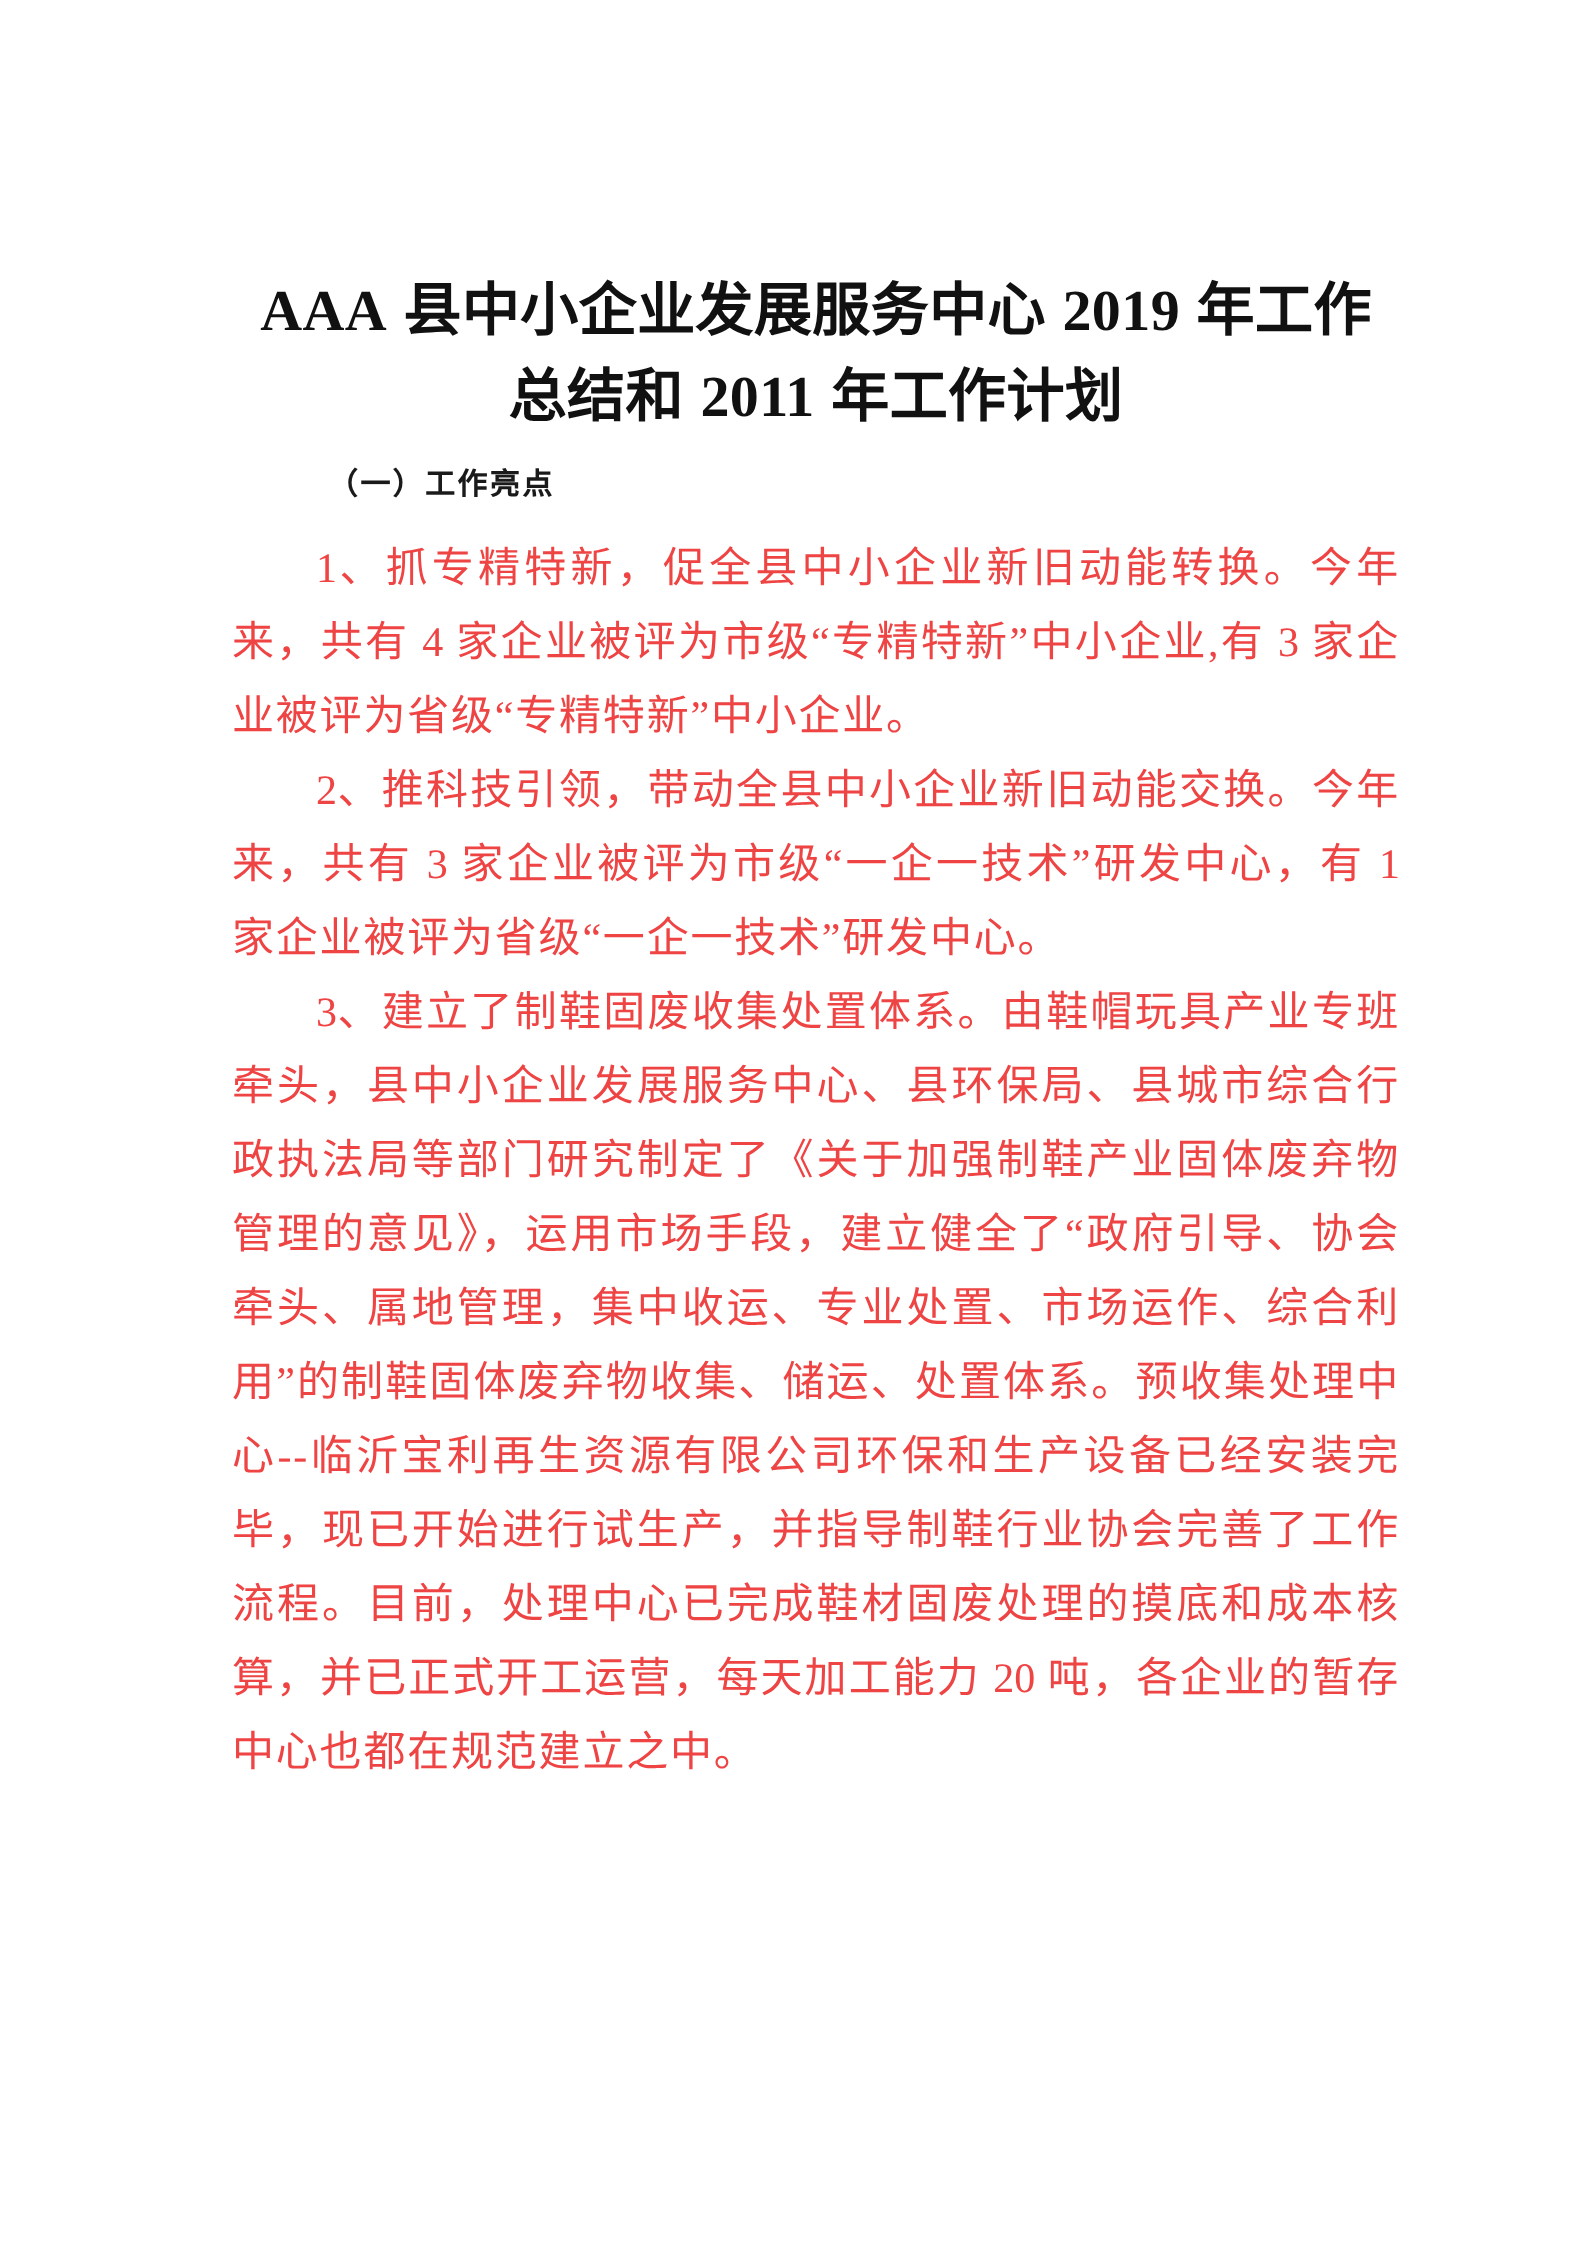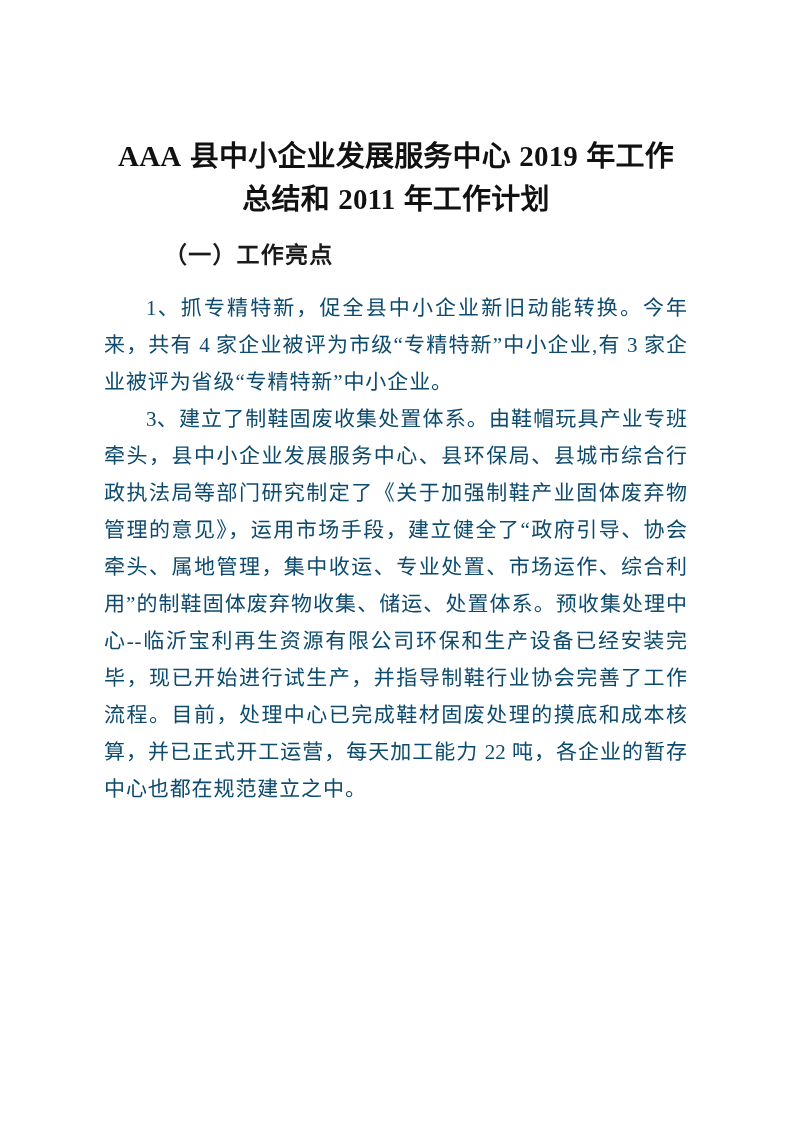--- a/index.html
+++ b/index.html
@@ -17,21 +17,21 @@
     position: relative;
     width: 793px;
     height: 1122px;
     margin: 0 auto;
     background: #ffffff;
     overflow: hidden;
     box-sizing: border-box;
   }
   .content {
     position: absolute;
-    left: 104px;
+    left: 116px;
     top: 0;
     width: 584px;
   }
 
   
   .doc-title {
     margin: 0;
     padding: 0;
     font-family: "Liberation Sans", "DejaVu Sans", sans-serif;
     font-weight: bold;
@@ -59,42 +59,42 @@
     padding-top: 38px;
     color: #111111;
   }
   .h1-section .lat {
     font-family: "Liberation Sans", "DejaVu Sans", sans-serif;
     font-weight: bold;
   }
 
   
   .h2-section {
-    margin: 16px;
+    margin: 4px;
     padding: 0;
     font-family: "Liberation Serif", "DejaVu Serif", serif;
-    font-size: 23px;
+    font-size: 15px;
     line-height: 37px;
     text-indent: 44px;
     letter-spacing: 1.2px;
     color: #1a1a1a;
   }
 
   
   .para {
     margin: 0;
     padding: 0;
     font-family: "Liberation Serif", "DejaVu Serif", serif;
     font-size: 21px;
     line-height: 37px;
     text-indent: 42px;
     text-align: justify;
     text-justify: inter-ideograph;
     letter-spacing: 0.9px;
-    color: #0c4a6e;
+    color: #ef4444;
   }
   .para .lat {
     font-family: "Liberation Serif", "DejaVu Serif", serif;
     letter-spacing: 0;
   }
 </style>
 </head>
 <body>
 
 <div class="page">
@@ -103,18 +103,19 @@
     <h1 class="doc-title">
       <span><span class="lat">AAA</span> 县中小企业发展服务中心 <span class="lat">2019</span> 年工作</span><br>
       <span>总结和 <span class="lat">2011</span> 年工作计划</span>
     </h1>
 
 
     <h3 class="h2-section">（一）工作亮点</h3>
 
     <p class="para"><span class="lat">1</span>、抓专精特新，促全县中小企业新旧动能转换。今年来，共有 <span class="lat">4</span> 家企业被评为市级“专精特新”中小企业,有 <span class="lat">3</span> 家企业被评为省级“专精特新”中小企业。</p>
 
+    <p class="para"><span class="lat">2</span>、推科技引领，带动全县中小企业新旧动能交换。今年来，共有 <span class="lat">3</span> 家企业被评为市级“一企一技术”研发中心，有 <span class="lat">1</span> 家企业被评为省级“一企一技术”研发中心。</p>
 
-    <p class="para"><span class="lat">3</span>、建立了制鞋固废收集处置体系。由鞋帽玩具产业专班牵头，县中小企业发展服务中心、县环保局、县城市综合行政执法局等部门研究制定了《关于加强制鞋产业固体废弃物管理的意见》，运用市场手段，建立健全了“政府引导、协会牵头、属地管理，集中收运、专业处置、市场运作、综合利用”的制鞋固体废弃物收集、储运、处置体系。预收集处理中心--临沂宝利再生资源有限公司环保和生产设备已经安装完毕，现已开始进行试生产，并指导制鞋行业协会完善了工作流程。目前，处理中心已完成鞋材固废处理的摸底和成本核算，并已正式开工运营，每天加工能力 <span class="lat">22</span> 吨，各企业的暂存中心也都在规范建立之中。</p>
+    <p class="para"><span class="lat">3</span>、建立了制鞋固废收集处置体系。由鞋帽玩具产业专班牵头，县中小企业发展服务中心、县环保局、县城市综合行政执法局等部门研究制定了《关于加强制鞋产业固体废弃物管理的意见》，运用市场手段，建立健全了“政府引导、协会牵头、属地管理，集中收运、专业处置、市场运作、综合利用”的制鞋固体废弃物收集、储运、处置体系。预收集处理中心--临沂宝利再生资源有限公司环保和生产设备已经安装完毕，现已开始进行试生产，并指导制鞋行业协会完善了工作流程。目前，处理中心已完成鞋材固废处理的摸底和成本核算，并已正式开工运营，每天加工能力 <span class="lat">20</span> 吨，各企业的暂存中心也都在规范建立之中。</p>
 
 
   </div>
 </div>
 
 </body></html>

